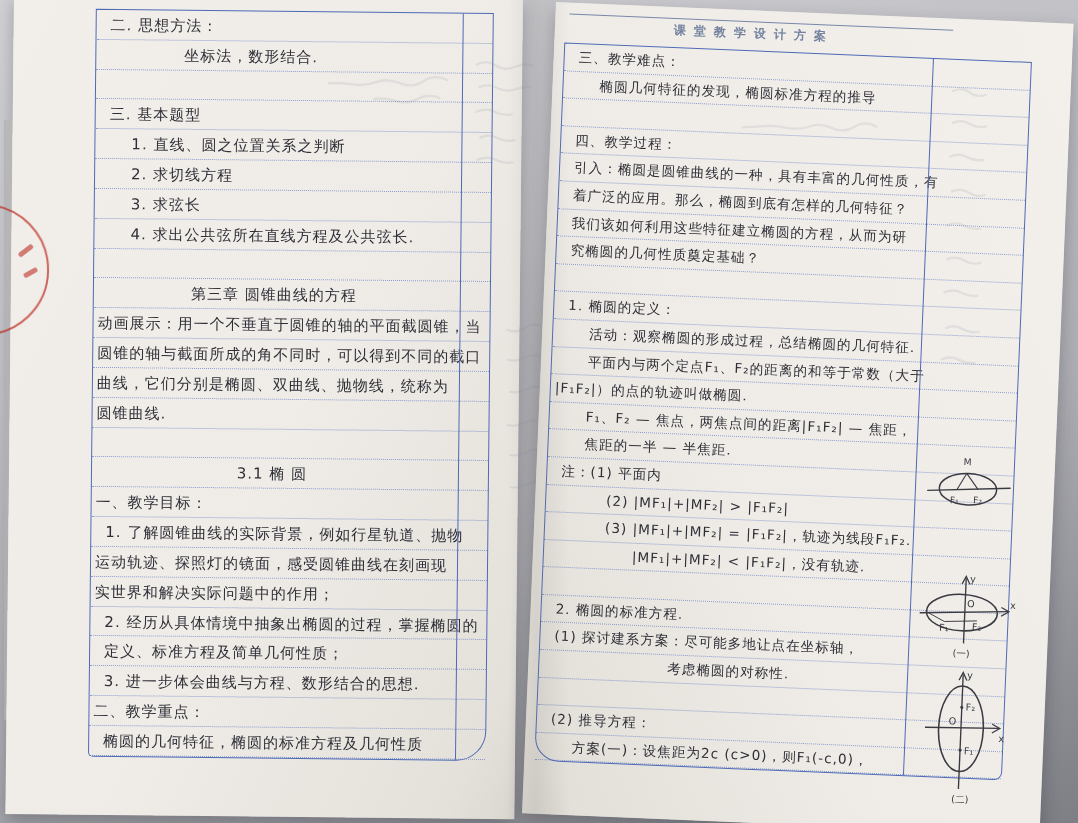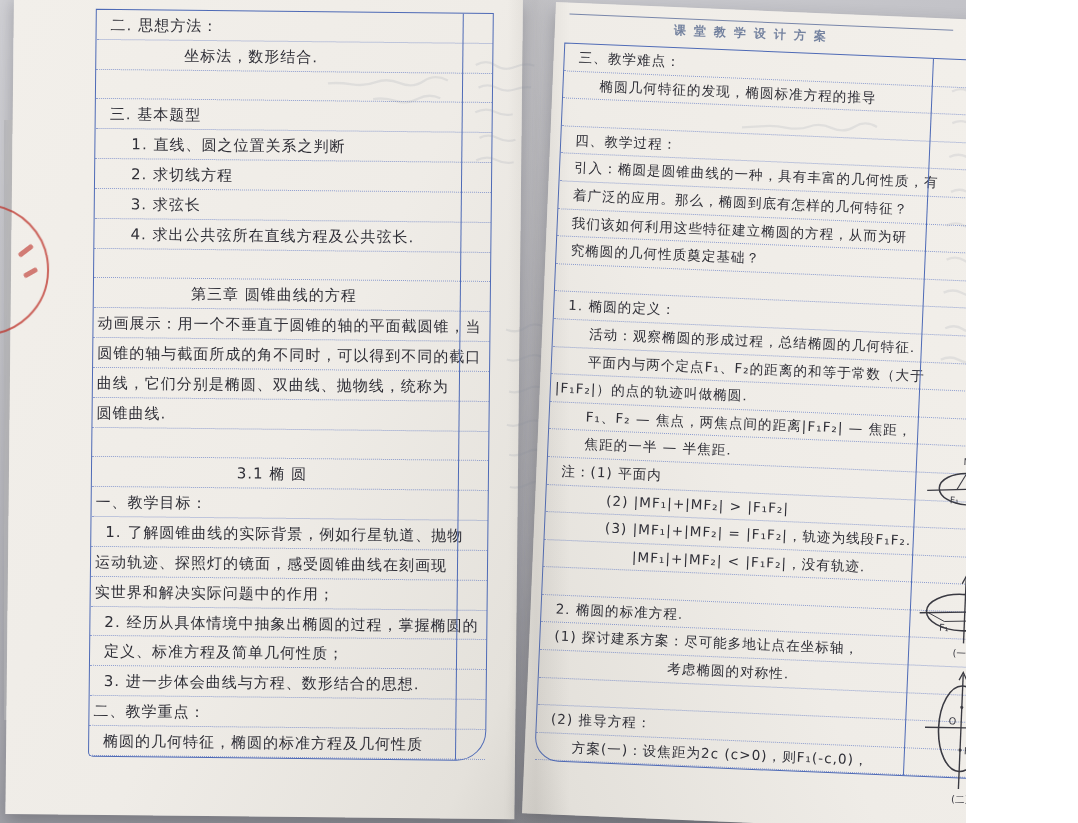--- a/index.html
+++ b/index.html
@@ -1,17 +1,17 @@
 <!DOCTYPE html>
 <html><head>
 <meta charset="utf-8">
 <style>
   html,body{margin:0;padding:0;}
   body{width:1078px;height:823px;overflow:hidden;font-family:"DejaVu Sans",sans-serif;}
-  .photo{position:relative;width:966px;height:823px;overflow:hidden;
+  .photo{position:relative;width:1078px;height:823px;overflow:hidden;
          background:linear-gradient(160deg,#d2d2d6 0%,#c3c3c8 30%,#aeaeb4 62%,#8d8e94 88%,#7e7f85 100%);}
   .page{position:absolute;background:linear-gradient(115deg,#f2efea 0%,#efece7 55%,#e4e1db 92%,#dad7d1 100%);
         box-shadow:0 8px 18px rgba(30,30,40,.30);}
   .page-left{left:14px;top:-8px;width:509px;height:822px;transform:rotate(.6deg);transform-origin:top left;z-index:2;}
   .page-right{left:556px;top:2px;width:518px;height:812px;transform:rotate(2.4deg);transform-origin:top left;z-index:2;
         background:linear-gradient(245deg,#f3f0eb 0%,#efece7 60%,#e3e0da 94%,#d8d5cf 100%);}
   .spine{position:absolute;left:478px;top:0;width:104px;height:823px;z-index:1;
         background:linear-gradient(to right,#d6d3ce 0%,#efedе9 25%,#f4f2ee 45%,#e3e0db 70%,#cfccc7 100%);}
   .spine-shade{position:absolute;left:508px;top:0;width:62px;height:823px;z-index:3;pointer-events:none;
         background:linear-gradient(to right,rgba(120,115,110,0) 0%,rgba(120,115,110,.14) 45%,rgba(120,115,110,0) 100%);}

